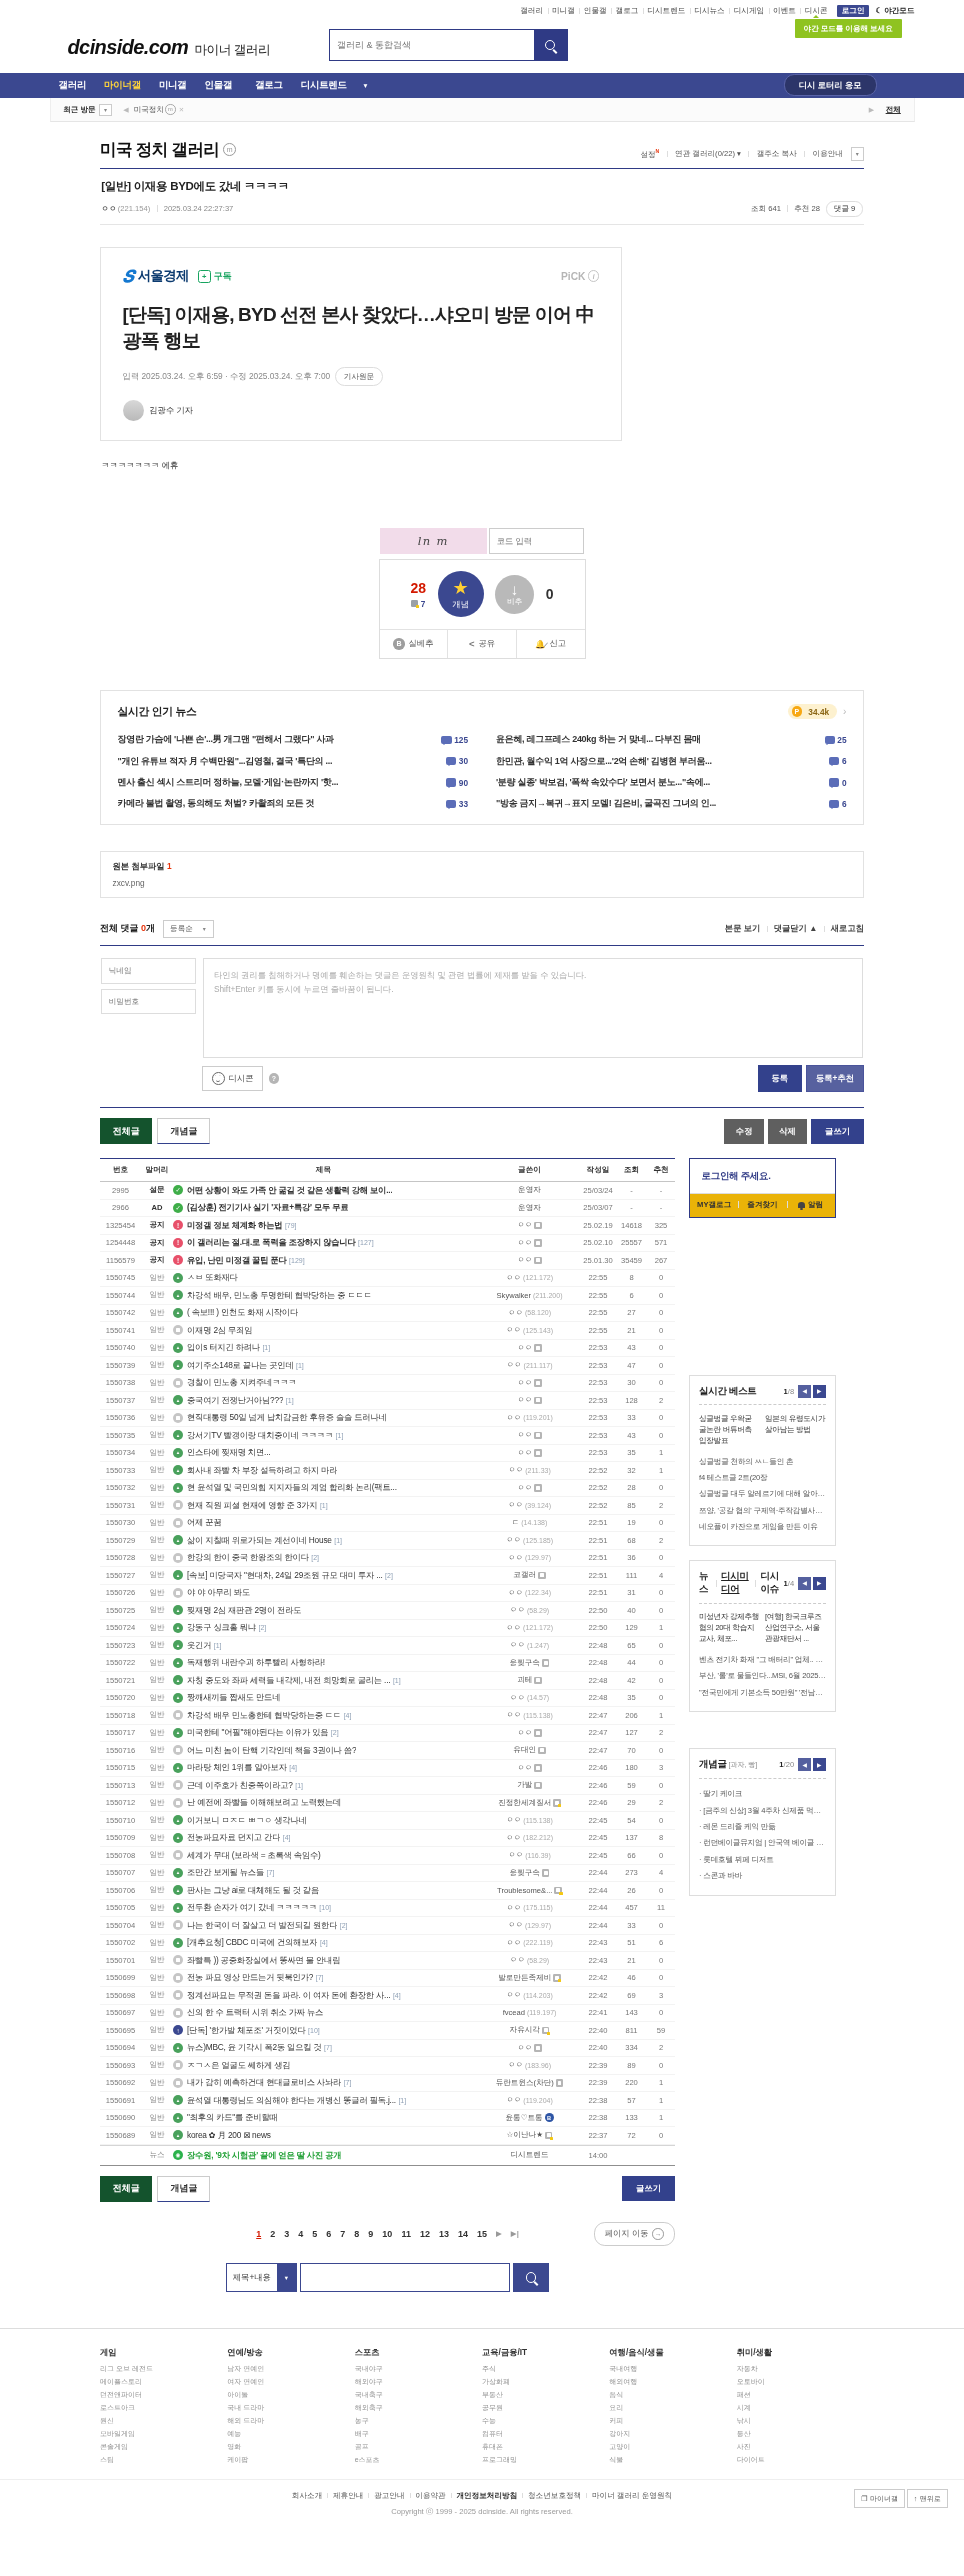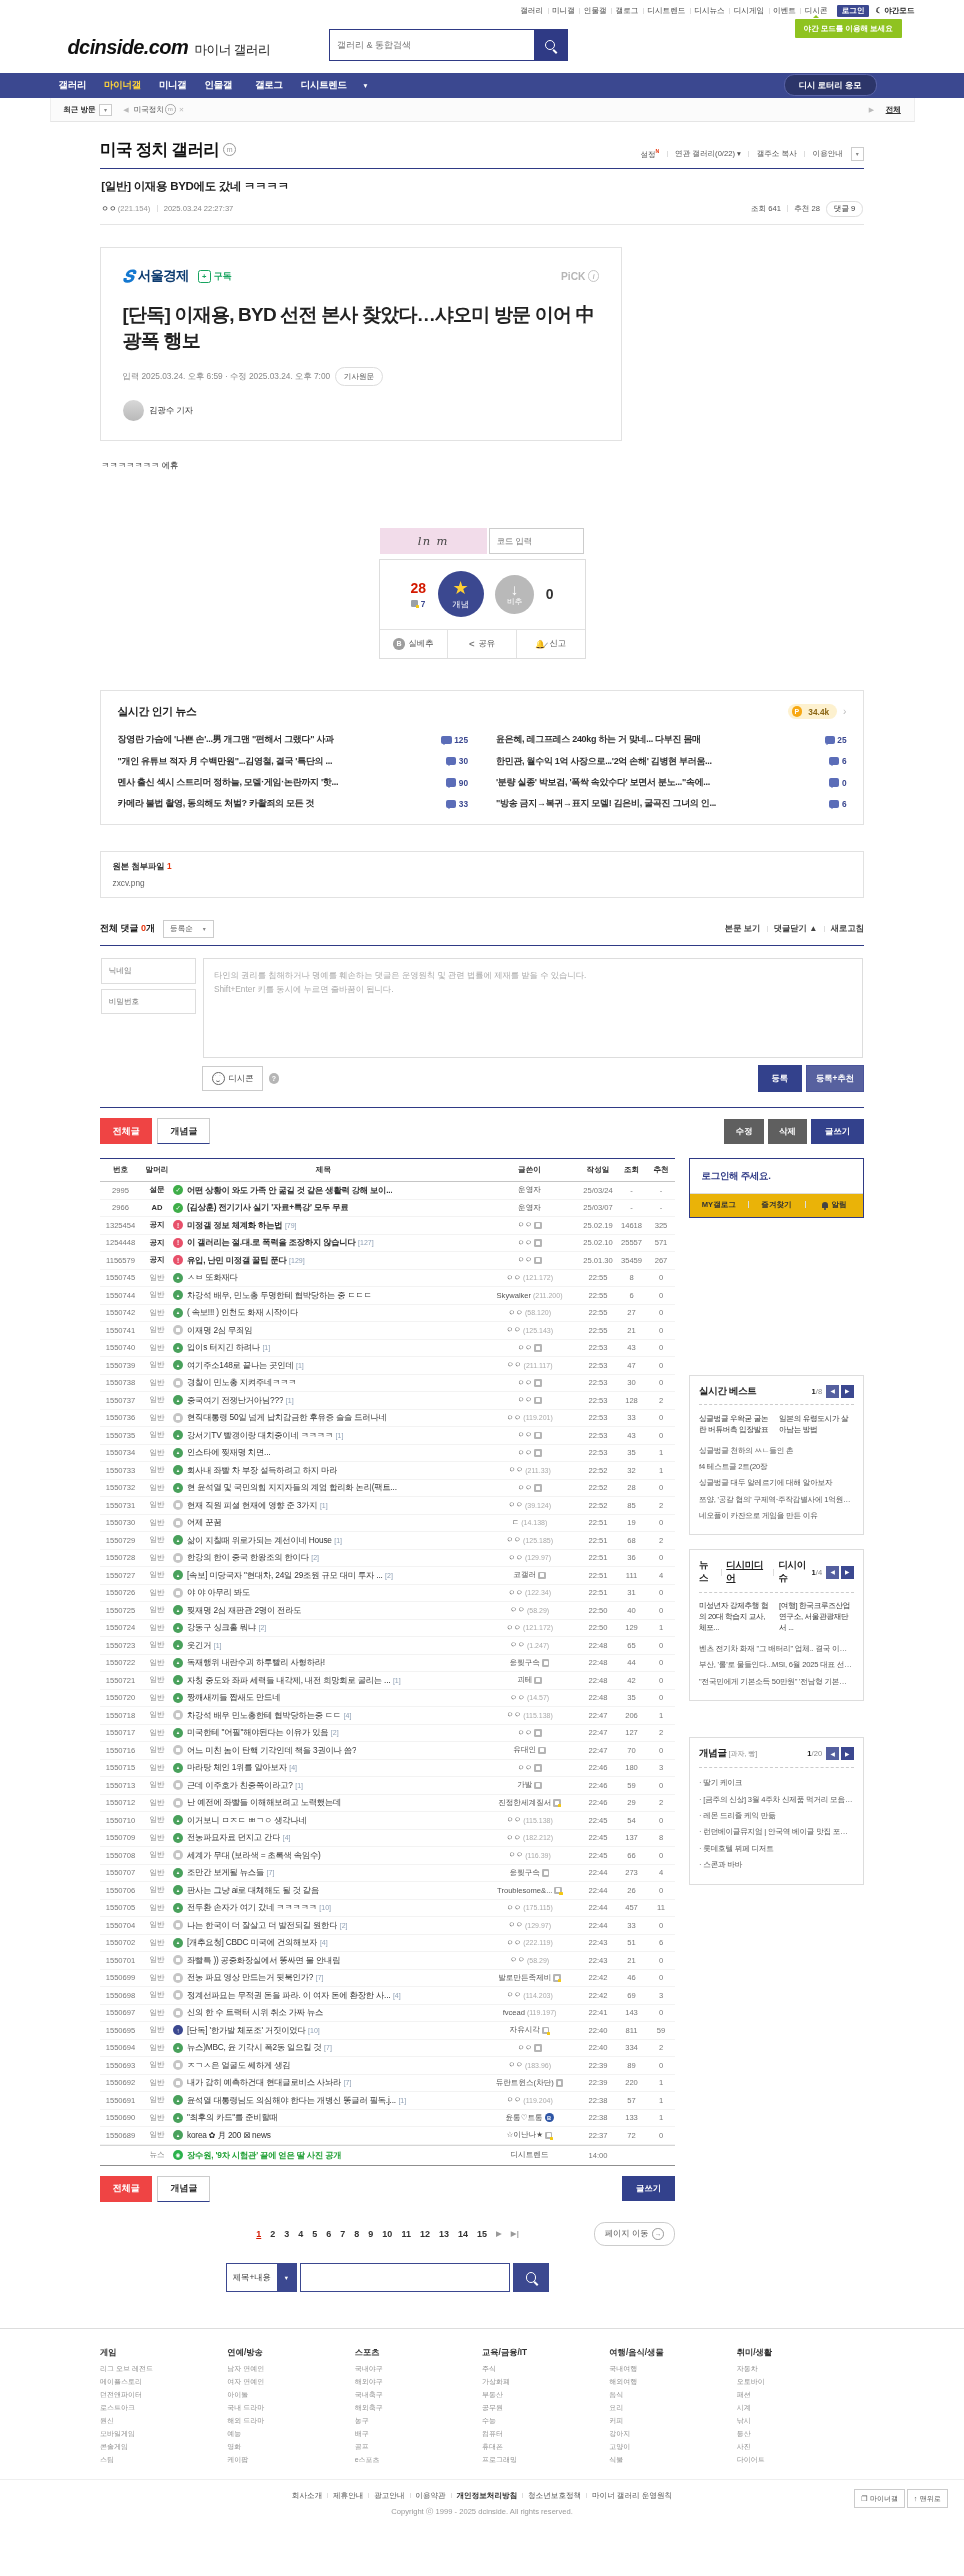--- a/index.html
+++ b/index.html
@@ -143,21 +143,21 @@
   .dccon-btn{border:0.6px solid #ccc;background:#fff;display:flex;align-items:center;gap:3.8px;padding:5.1px 9px;font-size:8.3px;color:#444;margin-left:102px;}
   .smile{width:10.8px;height:10.8px;border:1px solid #666;border-radius:50%;position:relative;display:inline-block;}
   .smile::before{content:"· ·";position:absolute;top:-0.6px;left:1.3px;font-size:5.7px;color:#666;letter-spacing:0.6px;}
   .smile::after{content:"";position:absolute;left:2.5px;bottom:1.9px;width:4.5px;height:1.9px;border-bottom:1px solid #666;border-radius:0 0 3.8px 3.8px;}
   .qmark{width:10.8px;height:10.8px;border-radius:50%;background:#b5b5b5;color:#fff;font-size:7px;font-weight:bold;display:inline-flex;align-items:center;justify-content:center;margin-left:5.1px;}
   .cf-foot .right{margin-left:auto;display:flex;gap:3.8px;}
   .btn-navy{background:#33418c;color:#fff;border:0;font-size:8.3px;font-weight:bold;padding:7px 14px;cursor:pointer;}
   .btn-navy2{background:#57619f;color:#fff;border:0.6px solid #4a549b;font-size:8.3px;font-weight:bold;padding:7px 9px;cursor:pointer;}
   
   .controls{display:flex;align-items:center;margin-top:10.2px;}
-  .chip-navy{background:#ef4444;color:#fff;font-size:9px;font-weight:bold;padding:6.4px 12.7px;cursor:pointer;}
+  .chip-navy{background:#14532d;color:#fff;font-size:9px;font-weight:bold;padding:6.4px 12.7px;cursor:pointer;}
   .chip-white{background:#fff;color:#333;font-size:9px;font-weight:bold;padding:5.7px 12px;border:0.6px solid #ccc;border-bottom:1.9px solid #33418c;margin-left:5.1px;cursor:pointer;}
   .controls .right{margin-left:auto;display:flex;gap:3.8px;}
   .btn-gray{background:#5f5f5f;color:#fff;border:0;font-size:8.3px;font-weight:bold;padding:7px 11.5px;cursor:pointer;}
   
   .board-wrap{display:flex;margin-top:14px;align-items:flex-start;gap:14px;}
   .board-main{width:575px;}
   .btable{width:100%;border-top:1.3px solid #2f3a85;}
   .brow{display:flex;align-items:center;height:16.5px;border-bottom:0.6px solid #f3f3f3;}
   .brow.head{height:21.6px;border-bottom:0.6px solid #c5c5c5;font-weight:bold;}
   .brow.head .c{color:#333;font-size:7.6px;}
@@ -195,21 +195,21 @@
   .pages .nv{color:#999;font-size:7.6px;}
   .goto{position:absolute;right:0;border:0.6px solid #ccc;border-radius:10.8px;background:#fff;font-size:8.3px;color:#555;padding:5.1px 10.2px;display:flex;align-items:center;gap:3.8px;}
   .goto .gi{width:9.5px;height:9.5px;border:0.6px solid #999;border-radius:50%;font-size:6.4px;color:#777;display:inline-flex;align-items:center;justify-content:center;}
   .searchrow{margin:16.5px 0 6.4px;display:flex;justify-content:center;gap:3.2px;}
   .scope{width:71px;height:29px;border:0.6px solid #3b4890;background:#fff;display:flex;align-items:center;box-sizing:border-box;}
   .scope .txt{flex:1;text-align:center;font-size:8.3px;color:#333;}
   .scope .vbtn{width:19px;height:100%;background:#3b4890;color:#fff;font-size:5.7px;display:flex;align-items:center;justify-content:center;}
   .searchrow input{width:210px;height:29px;border:1.3px solid #3b4890;box-sizing:border-box;padding:0 7.6px;font-size:8.3px;outline:none;}
   .searchrow .sbtn2{width:36px;height:29px;background:#3b4890;border:0;display:flex;align-items:center;justify-content:center;cursor:pointer;}
   
-  .sidebar{width:175px;flex:none;display:flex;flex-direction:column;}
+  .sidebar{width:147px;flex:none;display:flex;flex-direction:column;}
   .login-box{border:0.6px solid #2f3a85;}
   .login-box .msg{padding:10.2px 11.5px;font-size:9.5px;font-weight:bold;color:#2f3a85;letter-spacing:-0.3px;}
   .login-foot{border-top:0.6px solid #ddd;background:#eab308;display:flex;}
   .login-foot .lf{flex:1;text-align:center;padding:6.4px 0;font-size:7.6px;font-weight:bold;color:#333;position:relative;display:flex;align-items:center;justify-content:center;}
   .login-foot .lf + .lf::before{content:"";position:absolute;left:0;top:7px;width:0.6px;height:7.6px;background:#ddd;}
   .bell{display:inline-block;width:6.4px;height:5.7px;background:#444;border-radius:3.2px 3.2px 0.6px 0.6px;position:relative;margin-right:3.2px;}
   .bell::after{content:"";position:absolute;left:1.9px;bottom:-1.9px;width:2.5px;height:1.9px;background:#444;border-radius:50%;}
   .side-box{border:0.6px solid #ddd;padding:9px 9px 10.2px;background:#fff;}
   .sb-head{display:flex;align-items:center;}
   .sb-title{font-size:9.5px;font-weight:bold;color:#222;letter-spacing:-0.3px;}

